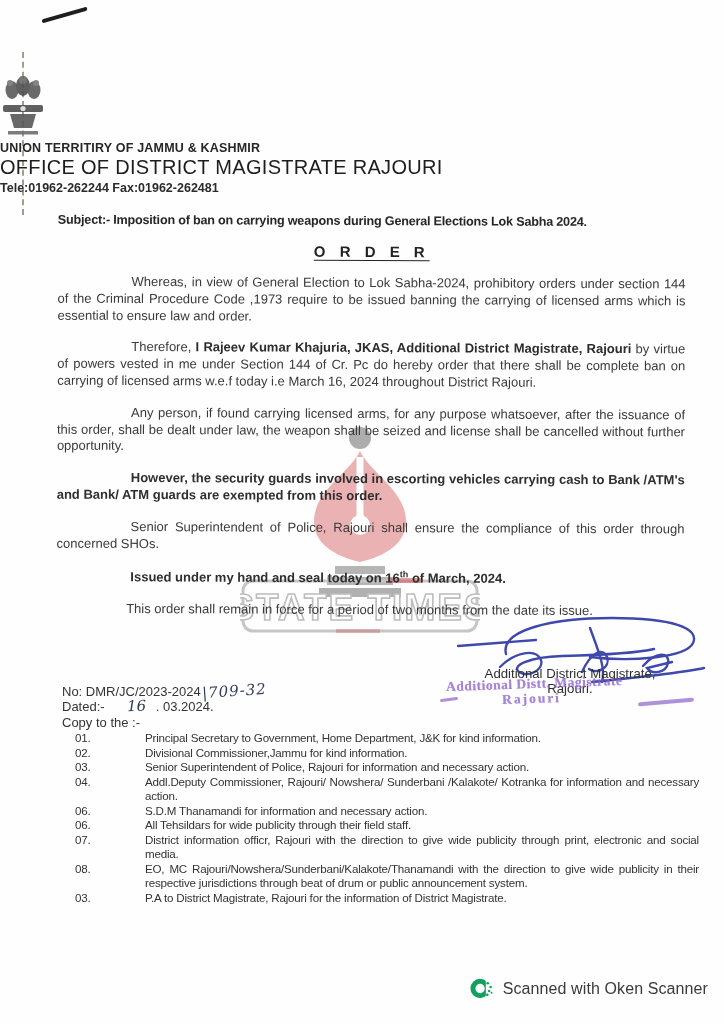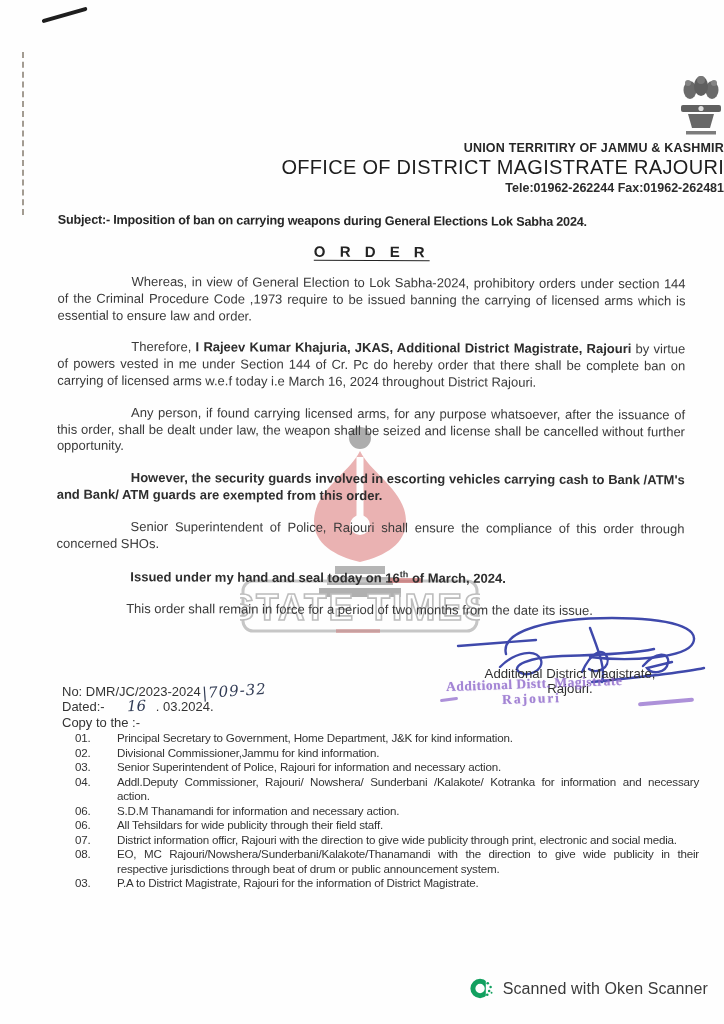--- a/index.html
+++ b/index.html
@@ -9,21 +9,21 @@
   
   .mark-diagonal{position:absolute;left:41px;top:13px;width:47px;height:3.5px;background:#1e1e1e;
                  transform:rotate(-16deg);border-radius:2px;}
   .mark-vline{position:absolute;left:22px;top:52px;height:163px;width:0;
               border-left:2px dashed rgba(72,58,38,.5);}
 
   
   .watermark{position:absolute;left:240px;top:425px;z-index:0;}
 
   
-  .doc-header{position:absolute;top:72px;left:0;right:0;text-align:right;z-index:1;}
+  .doc-header{position:absolute;top:72px;left:0;right:0;text-align:left;z-index:1;}
   .emblem{display:inline-block;opacity:.9;}
   .territory{font-size:12.5px;font-weight:bold;color:#262626;letter-spacing:.2px;margin-top:1px;}
   .office{font-size:20px;font-weight:normal;color:#1d1d1d;letter-spacing:.3px;margin-top:1px;}
   .contact{font-size:12.5px;font-weight:bold;color:#2b2b2b;margin-top:2px;}
 
   
   .doc-body{position:absolute;left:57px;width:628px;top:214px;z-index:1;transform:rotate(.25deg);}
   .subject{font-size:12.6px;font-weight:bold;color:#262626;white-space:nowrap;letter-spacing:-.2px;}
   .order-heading{text-align:center;font-size:15px;font-weight:bold;color:#232323;letter-spacing:5px;
                  text-decoration:underline;text-underline-offset:3px;margin-top:15px;}
@@ -49,21 +49,21 @@
 
   
   .ref-block{position:absolute;left:62px;top:684px;width:640px;z-index:2;font-size:13px;
              line-height:15.4px;color:#333;}
   .hw{font-family:"DejaVu Serif",serif;font-style:italic;color:#323c55;display:inline-block;}
   .hw-no{font-size:15px;transform:rotate(-4deg);margin-left:1px;letter-spacing:1px;}
   .hw-date{font-size:15px;transform:rotate(-2deg);margin:0 10px 0 22px;}
   .copy-list{position:absolute;left:75px;top:731px;width:624px;z-index:2;}
   .copy-row{display:grid;grid-template-columns:42px 1fr;font-size:11.6px;line-height:14.5px;
             color:#333;letter-spacing:-.2px;}
-  .copy-row .txt{text-align:justify;}
+  .copy-row .txt{text-align:justify;margin-left:28px;}
 
   
   .scan-footer{position:absolute;right:16px;bottom:24px;display:flex;align-items:center;gap:10px;z-index:5;}
   .scan-footer .label{font-size:16px;color:#3a3a3a;letter-spacing:.1px;}
 </style>
 </head>
 <body>
 
 <div class="page">
 

